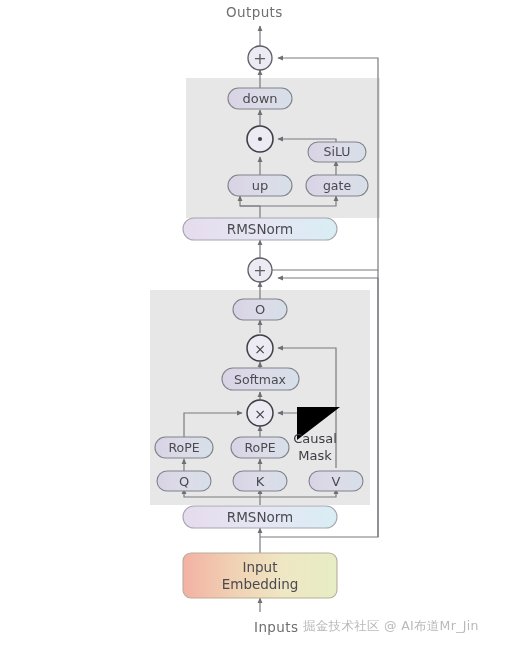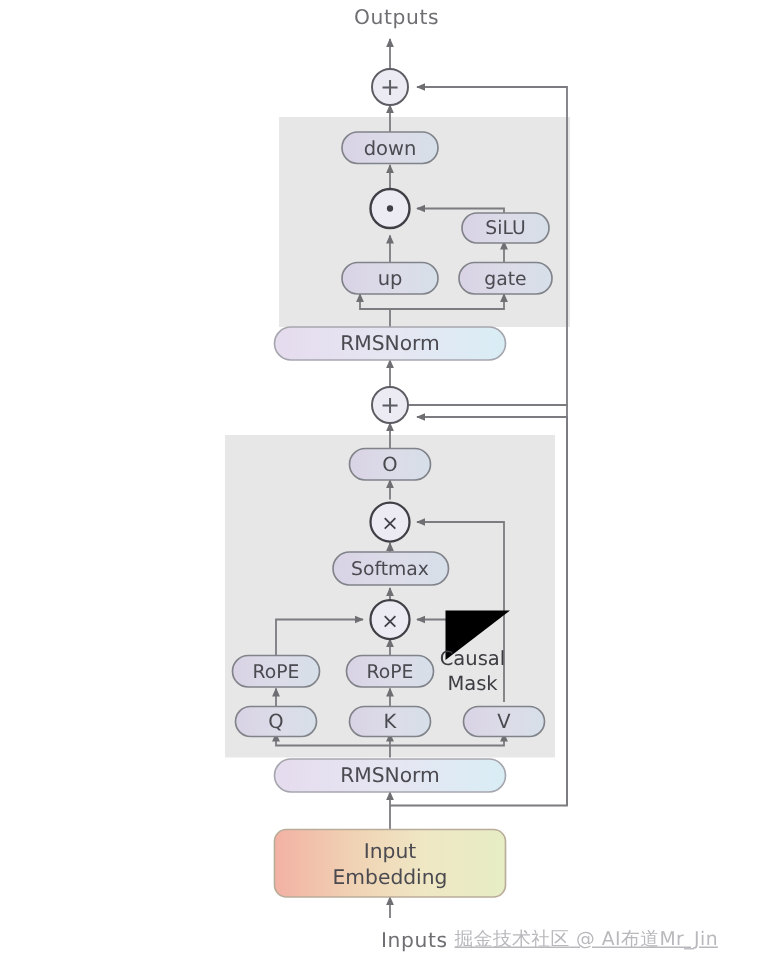--- a/index.html
+++ b/index.html
@@ -1,23 +1,23 @@
 <!DOCTYPE html>
 <html><head>
 <meta charset="utf-8">
 <style>
   html,body{margin:0;padding:0;background:#ffffff;}
   body{width:511px;height:653px;position:relative;overflow:hidden;
        font-family:"DejaVu Sans","Liberation Sans",sans-serif;}
   #diagram{position:absolute;left:0;top:0;width:511px;height:653px;}
   .lbl{position:absolute;color:#6f6f73;font-size:13.5px;letter-spacing:.4px;white-space:nowrap;}
-  #outputs-label{left:236px;top:4px;text-align:right;}
+  #outputs-label{left:226px;top:4px;text-align:right;}
   #inputs-label{left:254px;top:619px;}
   #watermark{position:absolute;left:303px;top:618px;font-size:12.5px;color:#b9b9bd;
-             white-space:nowrap;letter-spacing:.3px;text-decoration:underline;}
+             white-space:nowrap;letter-spacing:.3px;}
   svg text{font-family:"DejaVu Sans","Liberation Sans",sans-serif;}
 </style>
 </head>
 <body>
 
 <svg id="diagram" viewBox="0 0 511 653" width="511" height="653">
   <defs>
     <linearGradient id="gNode" x1="0" y1="0" x2="1" y2="0">
       <stop offset="0%" stop-color="#d9d3e5"></stop>
       <stop offset="55%" stop-color="#dcdce8"></stop>

